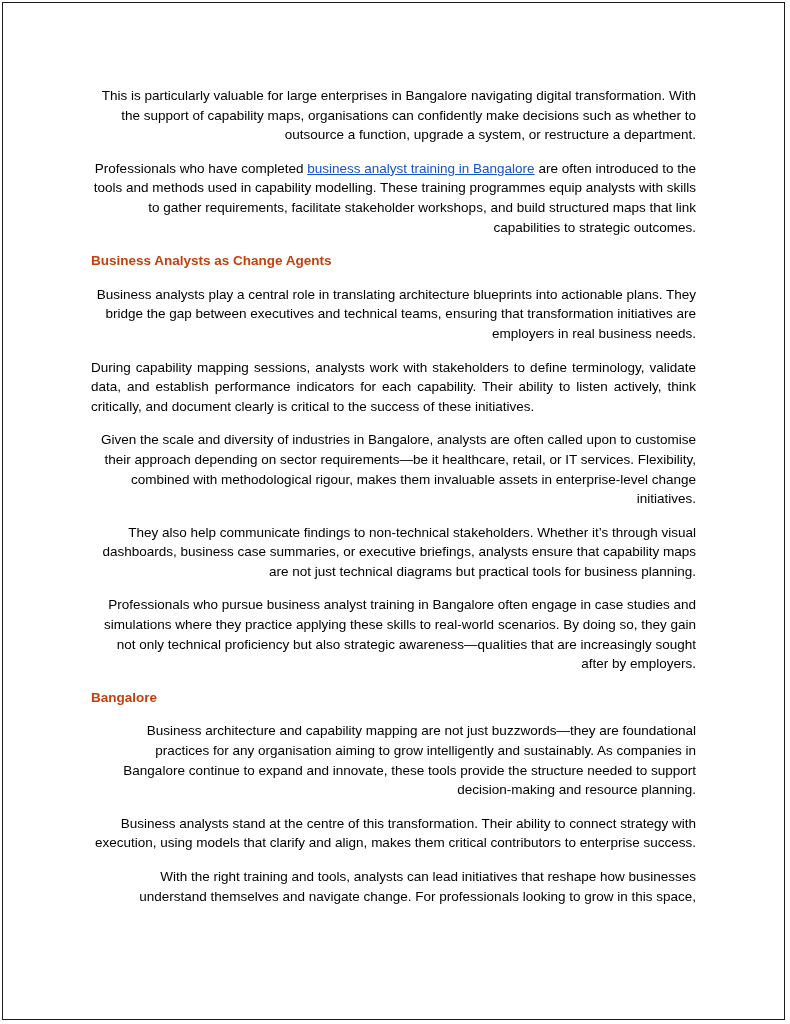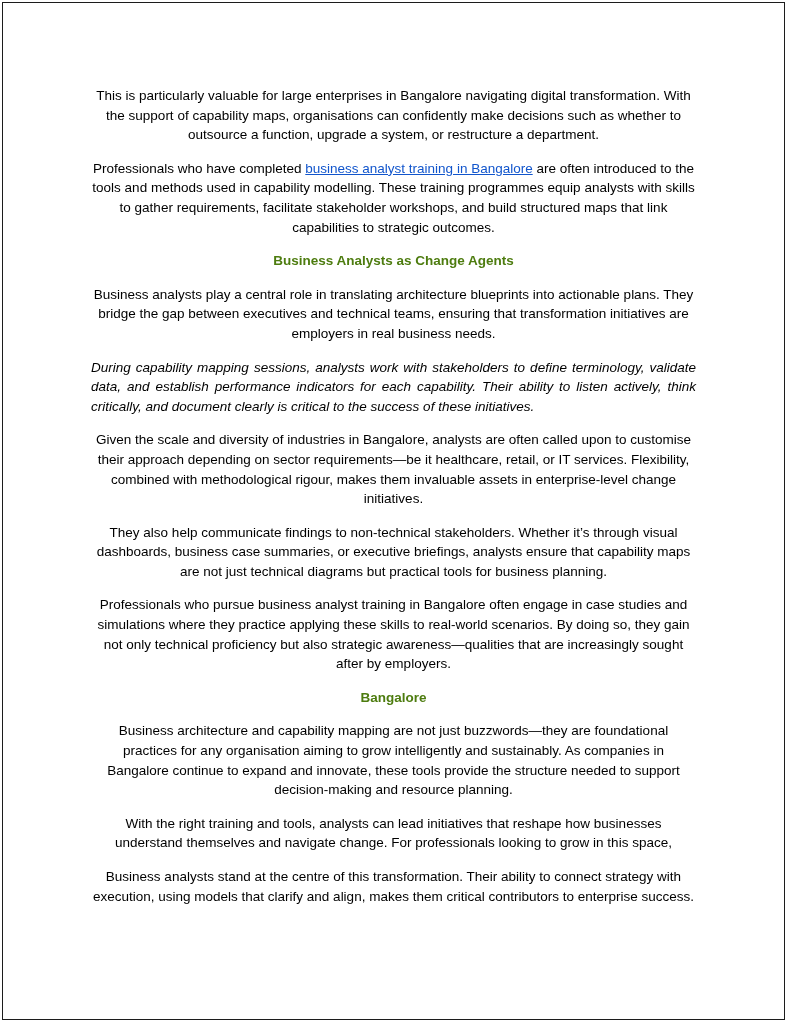--- a/index.html
+++ b/index.html
@@ -26,34 +26,32 @@
     background: #ffffff;
   }
   .content {
     box-sizing: border-box;
     padding: 83px 88px 0 88px;
   }
   .para {
     margin: 0 0 14px 0;
     font-size: 13.5px;
     line-height: 19.6px;
-    text-align: center;
+    text-align: right;
     color: #000000;
   }
   .para.justify {
     text-align: justify;
-    font-style: italic;
   }
   .heading {
     margin: 0 0 14px 0;
     font-size: 13.5px;
     line-height: 19.6px;
     font-weight: bold;
-    color: #4d7c0f;
-    text-align: center;
+    color: #c2410c;
   }
   a.link {
     cursor: pointer;
   }
 </style>
 </head>
 <body>
 
 <div class="page">
   <div class="content">
@@ -71,18 +69,18 @@
     <p class="para">Given the scale and diversity of industries in Bangalore, analysts are often called upon to customise their approach depending on sector requirements—be it healthcare, retail, or IT services. Flexibility, combined with methodological rigour, makes them invaluable assets in enterprise-level change initiatives.</p>
 
     <p class="para">They also help communicate findings to non-technical stakeholders. Whether it’s through visual dashboards, business case summaries, or executive briefings, analysts ensure that capability maps are not just technical diagrams but practical tools for business planning.</p>
 
     <p class="para">Professionals who pursue business analyst training in Bangalore often engage in case studies and simulations where they practice applying these skills to real-world scenarios. By doing so, they gain not only technical proficiency but also strategic awareness—qualities that are increasingly sought after by employers.</p>
 
     <h2 class="heading">Bangalore</h2>
 
     <p class="para">Business architecture and capability mapping are not just buzzwords—they are foundational practices for any organisation aiming to grow intelligently and sustainably. As companies in Bangalore continue to expand and innovate, these tools provide the structure needed to support decision-making and resource planning.</p>
 
+    <p class="para">Business analysts stand at the centre of this transformation. Their ability to connect strategy with execution, using models that clarify and align, makes them critical contributors to enterprise success.</p>
+
     <p class="para">With the right training and tools, analysts can lead initiatives that reshape how businesses understand themselves and navigate change. For professionals looking to grow in this space,</p>
-
-    <p class="para">Business analysts stand at the centre of this transformation. Their ability to connect strategy with execution, using models that clarify and align, makes them critical contributors to enterprise success.</p>
 
   </div>
 </div>
 
 </body></html>

